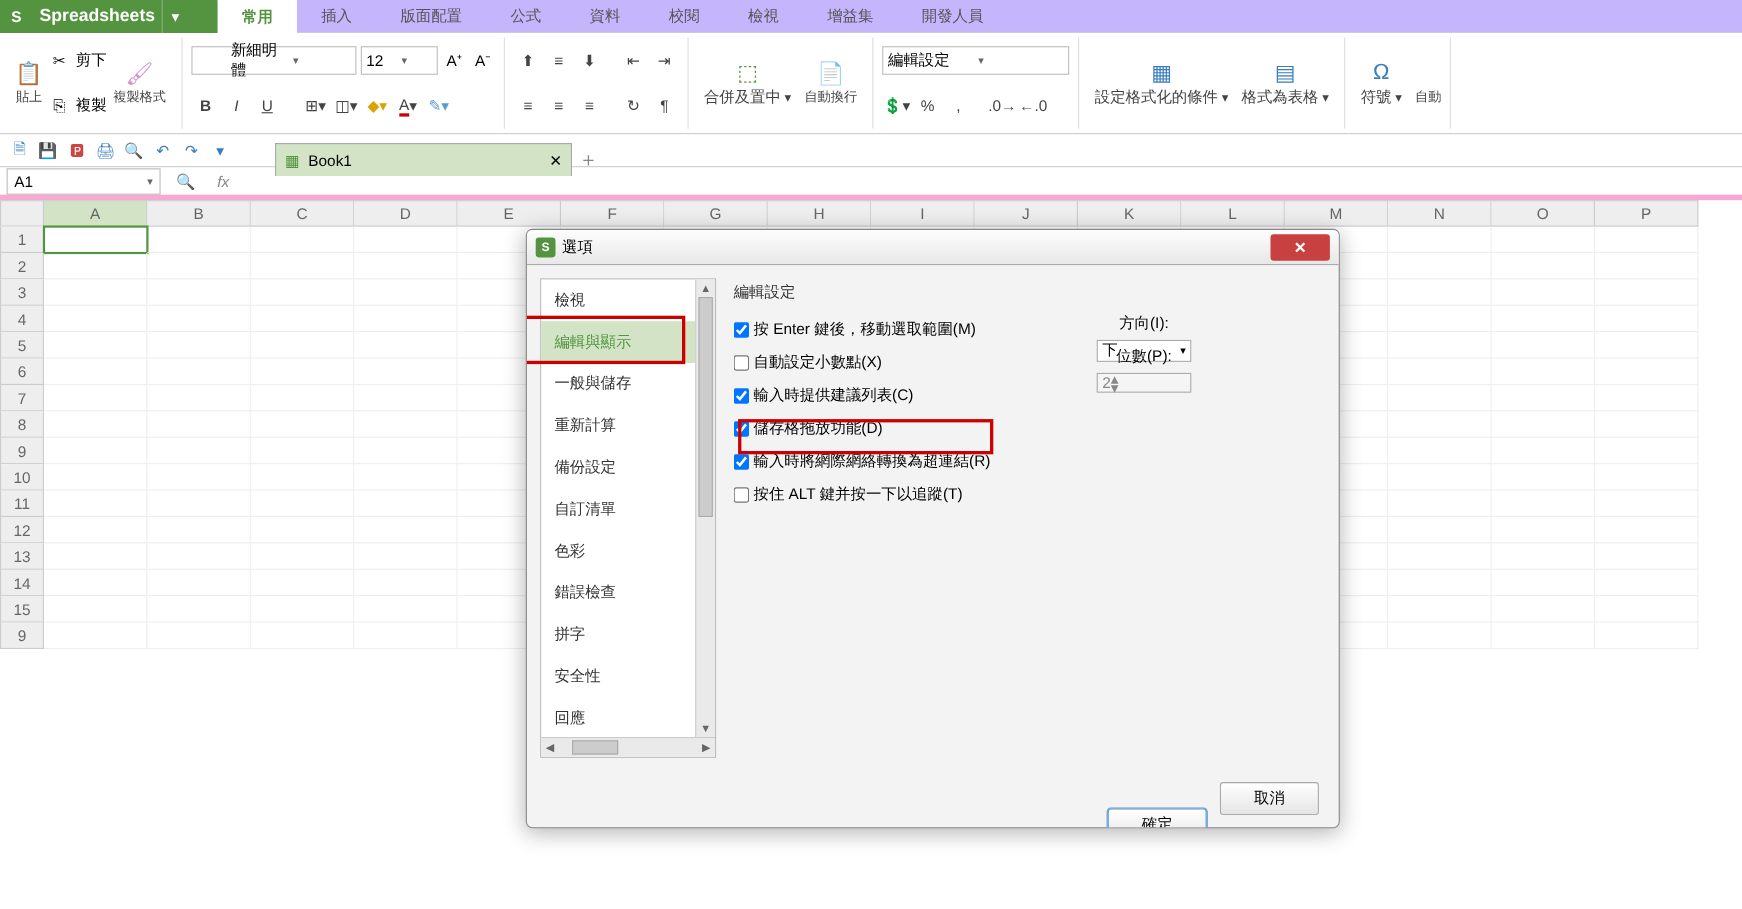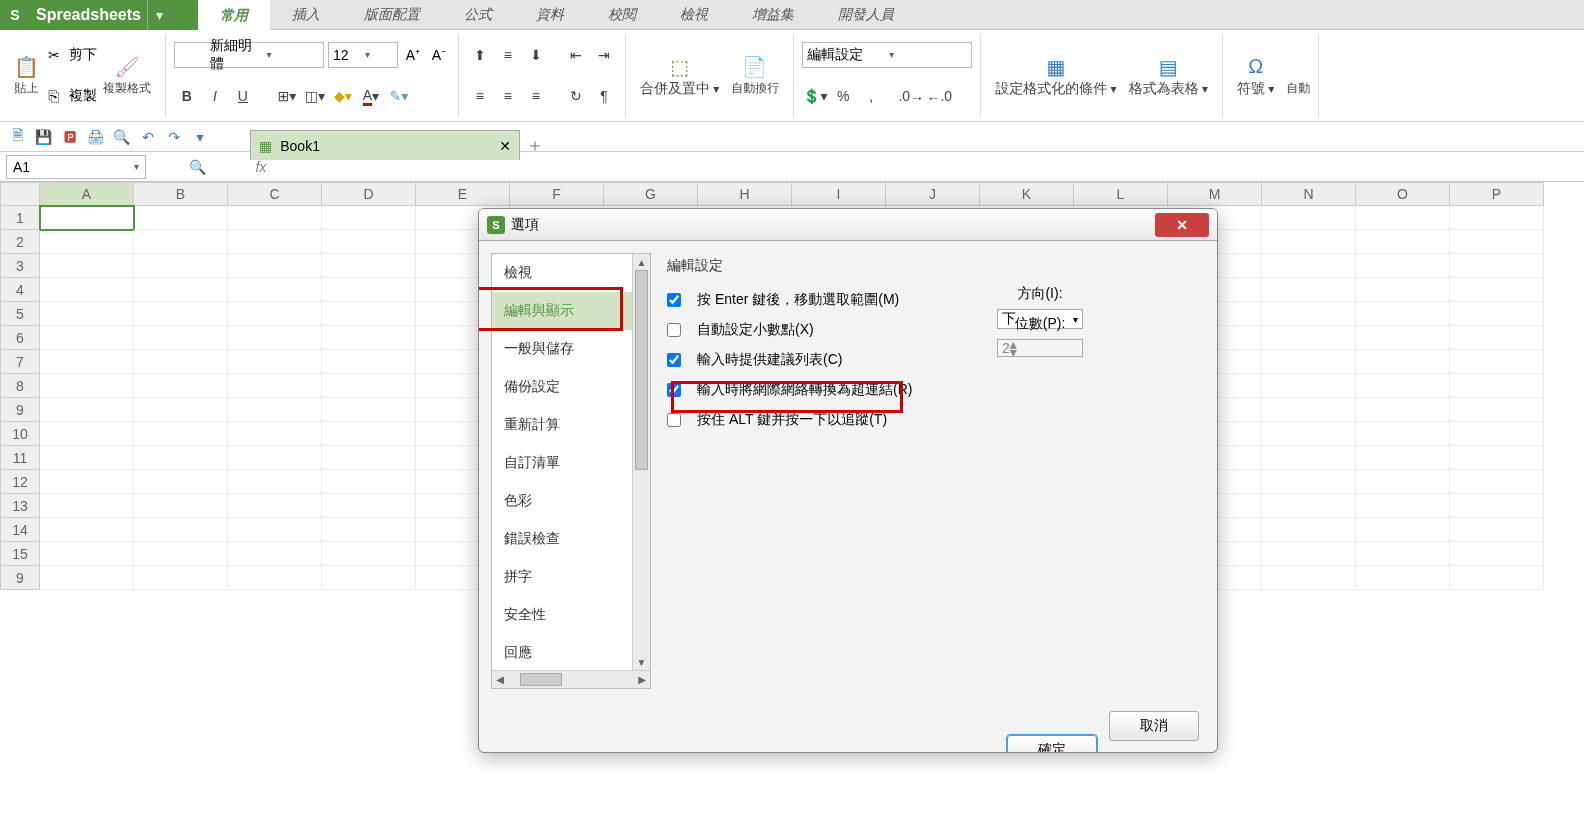--- a/index.html
+++ b/index.html
@@ -1,21 +1,21 @@
 <!DOCTYPE html>
 <html><head>
 <meta charset="utf-8">
 <style>
 *{box-sizing:border-box;margin:0;padding:0;font-family:"Microsoft JhengHei",Arial,sans-serif;font-size:14px;}
 body{background:#fff;overflow:hidden;width:1584px;height:826px;position:relative;}
 .titlebar{background:#549441;height:30px;display:flex;align-items:center;color:#fff;}
 .titlebar .logo{width:30px;height:30px;display:flex;align-items:center;justify-content:center;font-weight:bold;}
 .titlebar .title{font-weight:bold;font-size:16px;padding:0 6px;}
 .titlebar .drop{padding:0 8px;border-left:1px solid rgba(255,255,255,.3);height:100%;display:flex;align-items:center;}
-.tabs{display:flex;background:#e5e5e5;border-bottom:1px solid #ccc;height:30px;position:absolute;left:198px;top:0;right:0;font-style:italic;}
+.tabs{display:flex;background:#c4b5fd;border-bottom:1px solid #ccc;height:30px;position:absolute;left:198px;top:0;right:0;}
 .tab{padding:0 22px;height:30px;display:flex;align-items:center;color:#555;cursor:pointer;}
 .tab.active{background:#fff;color:#549441;font-weight:bold;border-top:2px solid #fff;}
 .ribbon{height:92px;border-bottom:1px solid #ccc;display:flex;padding:4px 0;}
 .rgroup{border-right:1px solid #ddd;padding:2px 8px;display:flex;}
 .rbtn{display:flex;flex-direction:column;align-items:center;justify-content:center;padding:0 6px;color:#444;}
 .rbtn .ic{font-size:20px;height:26px;display:flex;align-items:center;}
 .rbtn .lbl{font-size:12px;}
 .vstack{display:flex;flex-direction:column;justify-content:space-around;gap:4px;}
 .vstack .row{display:flex;align-items:center;gap:6px;height:24px;}
 .ic2{width:18px;height:18px;display:inline-flex;align-items:center;justify-content:center;}
@@ -24,21 +24,21 @@
 .combo span{flex:1;}
 .combo .ar{font-size:10px;color:#666;padding-left:4px;}
 .btnrow{display:flex;gap:2px;}
 .btnrow .b{width:26px;height:26px;display:flex;align-items:center;justify-content:center;color:#444;}
 .qat{height:30px;border-bottom:1px solid #ccc;display:flex;align-items:center;padding:0 6px;gap:2px;}
 .qat .q{width:24px;height:24px;display:flex;align-items:center;justify-content:center;color:#3a7dbf;}
 .doctabs{display:flex;position:absolute;left:250px;top:130px;}
 .doctab{background:#d2e4c5;height:30px;display:flex;align-items:center;padding:0 8px 0 8px;gap:8px;border:1px solid #aaa;border-bottom:none;min-width:270px;}
 .doctab .clo{margin-left:auto;}
 .addtab{width:30px;height:30px;display:flex;align-items:center;justify-content:center;color:#888;font-size:18px;}
-.fbar{height:30px;border-bottom:1px solid #f9a8d4;display:flex;align-items:center;gap:29px;}
+.fbar{height:30px;border-bottom:5px solid #f9a8d4;display:flex;align-items:center;}
 .cellref{width:140px;border:1px solid #bbb;height:24px;margin:0 6px;padding:0 6px;display:flex;align-items:center;}
 .cellref .ar{margin-left:auto;font-size:10px;color:#666;}
 .fx{color:#888;font-style:italic;padding:0 12px;}
 .grid{position:relative;}
 .colheads{display:flex;height:24px;}
 .colheads .corner{width:40px;border:1px solid #ccc;background:#eee;}
 .colheads .ch{width:94px;border:1px solid #ccc;border-left:none;background:#eee;display:flex;align-items:center;justify-content:center;color:#666;}
 .colheads .ch.sel{background:#d2e4c5;}
 .rows .r{display:flex;height:24px;}
 .rows .rh{width:40px;border:1px solid #ccc;border-top:none;background:#eee;display:flex;align-items:center;justify-content:center;color:#666;}
@@ -56,21 +56,21 @@
 .dlg-side .it.sel{background:#d2e4c5;color:#549441;}
 .red-box{position:absolute;border:3px solid #c00;}
 .scroll-v{position:absolute;right:0;top:0;bottom:18px;width:18px;background:#eaeaea;border-left:1px solid #ccc;}
 .scroll-v .thumb{position:absolute;left:2px;right:2px;top:16px;height:200px;background:#ccc;border:1px solid #aaa;}
 .scroll-v .arr{position:absolute;left:0;right:0;height:16px;display:flex;align-items:center;justify-content:center;color:#666;font-size:10px;}
 .scroll-h{position:absolute;left:0;right:0;bottom:0;height:18px;background:#eaeaea;border-top:1px solid #ccc;}
 .scroll-h .arr{position:absolute;top:0;bottom:0;width:16px;display:flex;align-items:center;justify-content:center;color:#666;font-size:10px;}
 .scroll-h .thumb{position:absolute;top:2px;bottom:2px;left:28px;width:42px;background:#ccc;border:1px solid #aaa;}
 .dlg-main{flex:1;padding:4px 16px;}
 .gtitle{color:#333;margin-bottom:10px;}
-.chkrow{display:flex;align-items:center;gap:16px;height:30px;}
+.chkrow{display:flex;align-items:center;gap:4px;height:30px;}
 .chkrow input[type=checkbox]{width:14px;height:14px;}
 .lblinline{display:flex;align-items:center;gap:6px;flex-direction:column;}
 .dirsel{border:1px solid #aaa;height:22px;width:86px;padding:0 4px;display:flex;align-items:center;background:#fff;}
 .dirsel .ar{margin-left:auto;font-size:10px;}
 .numsel{border:1px solid #aaa;height:22px;width:86px;padding:0 4px;display:flex;align-items:center;background:#f5f5f5;color:#888;}
 .dlg-foot{height:50px;display:flex;align-items:center;justify-content:flex-end;gap:12px;padding:0 18px;}
 .dlg-foot button{width:90px;height:30px;border:1px solid #aaa;background:linear-gradient(#fff,#e5e5e5);border-radius:3px;}
 .dlg-foot button.primary{border:1px solid #5a9ad6;outline:1px solid #5a9ad6;margin-top:48px;}
 </style>
 </head>
@@ -575,22 +575,22 @@
   <div class="dlg-title">
     <div class="logo2">S</div>
     <div class="ttxt">選項</div>
     <div class="dlg-close">✕</div>
   </div>
   <div class="dlg-body">
     <div class="dlg-side">
       <div class="it">檢視</div>
       <div class="it sel">編輯與顯示</div>
       <div class="it">一般與儲存</div>
+      <div class="it">重新計算</div>
       <div class="it">備份設定</div>
-      <div class="it">重新計算</div>
       <div class="it">自訂清單</div>
       <div class="it">色彩</div>
       <div class="it">錯誤檢查</div>
       <div class="it">拼字</div>
       <div class="it">安全性</div>
       <div class="it">回應</div>
       <div class="scroll-v">
         <div class="arr" style="top:0;">▲</div>
         <div class="thumb"></div>
         <div class="arr" style="bottom:0;">▼</div>
@@ -609,20 +609,24 @@
               <input type="checkbox" checked="" style="">
               <span>按 Enter 鍵後，移動選取範圍(M)</span>
             </div>
           <div class="chkrow">
               <input type="checkbox" style="">
               <span>自動設定小數點(X)</span>
             </div>
           <div class="chkrow">
               <input type="checkbox" checked="" style="">
               <span>輸入時提供建議列表(C)</span>
+            </div>
+          <div class="chkrow">
+              <input type="checkbox" checked="" style="">
+              <span>儲存格拖放功能(D)</span>
             </div>
           <div class="chkrow">
               <input type="checkbox" checked="" style="">
               <span>輸入時將網際網絡轉換為超連結(R)</span>
             </div>
           <div class="chkrow">
               <input type="checkbox" style="">
               <span>按住 ALT 鍵并按一下以追蹤(T)</span>
             </div>
         </div>

